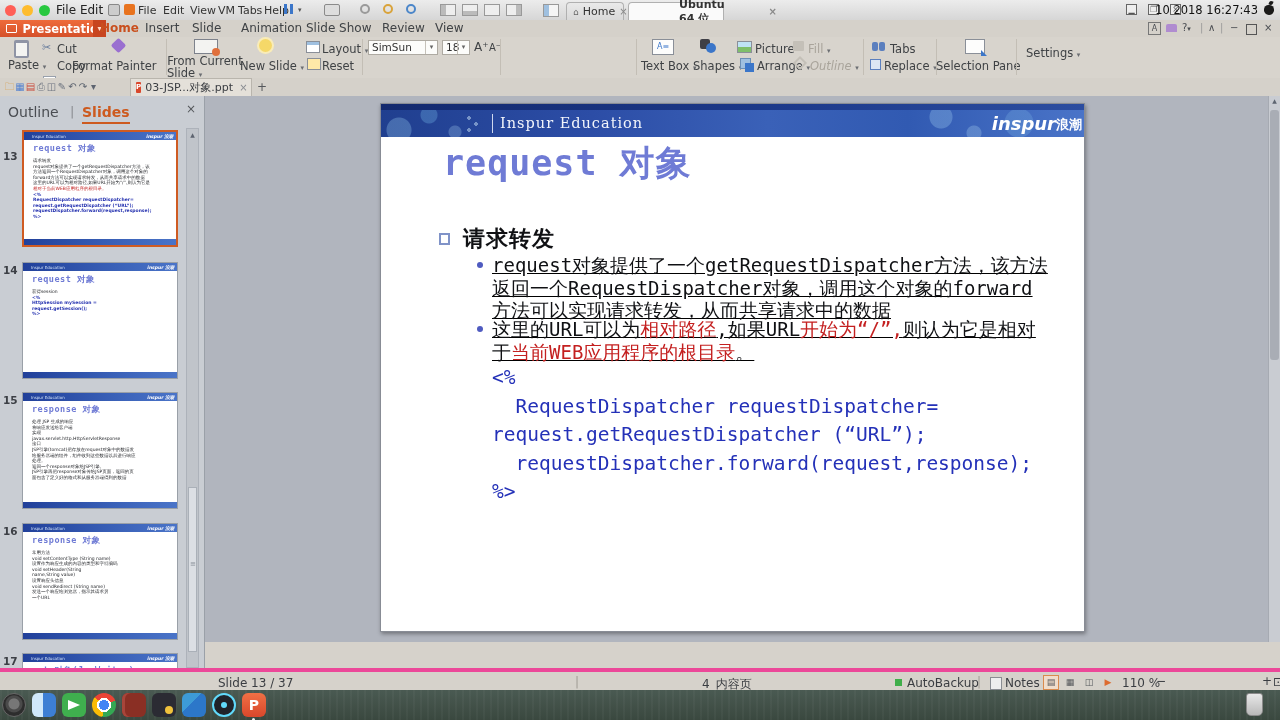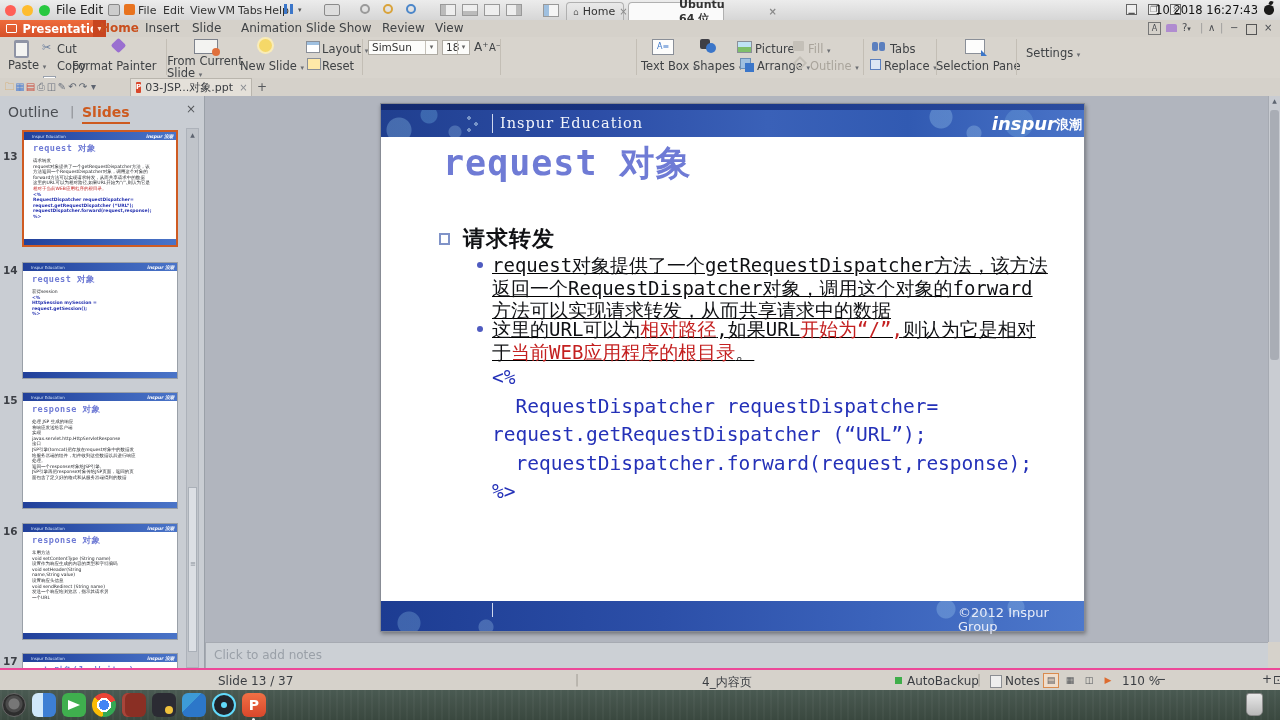--- a/index.html
+++ b/index.html
@@ -124,21 +124,21 @@
   #s-copy{position:absolute;left:577px;top:5px;font-size:13px;color:#e8ecf8;line-height:14px;}
 
   
   #vscroll{position:absolute;left:1268px;top:96px;width:12px;height:546px;background:#c9ccd2;border-left:1px solid #a6aab2;box-sizing:border-box;}
   #vscroll .up{position:absolute;top:1px;left:0;width:11px;font-size:6px;color:#5d6470;text-align:center;}
   #vscroll .vthumb{position:absolute;left:1px;top:14px;width:9px;height:250px;background:#a9adb5;border-radius:3px;}
   #notes{position:absolute;left:205px;top:642px;width:1063px;height:26px;background:#ccd0d5;border-top:1px solid #a6aab2;border-left:1px solid #a6aab2;box-sizing:border-box;}
   #notes .ph{position:absolute;left:8px;top:5px;font-size:12px;color:#9aa0a8;}
 
   
-  #statusbar{position:absolute;left:0;top:668px;width:1280px;height:22px;background:#d6d2cb;border-top:2px solid #ec4899;box-sizing:border-box;}
+  #statusbar{position:absolute;left:0;top:668px;width:1280px;height:22px;background:#d6d2cb;border-top:4px solid #ec4899;box-sizing:border-box;}
   .sb-txt{position:absolute;top:4px;font-size:12px;color:#3a3d42;}
   .sb-sep{position:absolute;top:3px;font-size:12px;color:#a09c94;}
   .vicon{position:absolute;top:3px;width:16px;height:15px;border:1px solid transparent;box-sizing:border-box;text-align:center;font-size:9px;line-height:13px;color:#55585c;}
   .vicon.active{background:#f0ddcb;border-color:#d98b4e;}
   .vicon.play{color:#dd6b2f;font-weight:bold;}
   .greendot{position:absolute;left:895px;top:7px;width:7px;height:7px;background:#3fae4a;}
 
   
   #dock{position:absolute;left:0;top:690px;width:1280px;height:30px;
     background:repeating-linear-gradient(90deg,rgba(255,255,255,.03) 0 2px,transparent 2px 7px),
@@ -287,21 +287,21 @@
     <div class="rlabel" style="left:693px;top:22px;"><span>Shapes</span> <span class="dd">▾</span></div>
     <div class="ric" style="left:737px;top:4px;width:13px;height:10px;background:linear-gradient(180deg,#bfe3f5 0 5px,#7fbf6a 5px);border:1px solid #8a8f98;"></div>
     <div class="rlabel" style="left:755px;top:5px;"><span>Picture</span></div>
     <div class="ric" style="left:793px;top:4px;width:11px;height:10px;background:#c4c0b8;border-radius:1px;"></div>
     <div class="rlabel gray" style="left:808px;top:5px;"><span>Fill</span> <span class="dd">▾</span></div>
     <div class="ric" style="left:740px;top:21px;width:9px;height:9px;background:#9fc0e0;border:1px solid #6b8fb5;">
         <span style="position:absolute;left:4px;top:4px;width:9px;height:9px;background:#3b76c9;"></span>
       </div>
     <div class="rlabel" style="left:757px;top:22px;"><span>Arrange</span> <span class="dd">▾</span></div>
     <div class="ric" style="left:795px;top:21px;width:10px;height:10px;border:2px solid #c4c0b8;box-sizing:border-box;transform:rotate(45deg);"></div>
-    <div class="rlabel gray" style="left:810px;top:22px;"><span>Outline</span> <span class="dd">▾</span></div>
+    <div class="rlabel gray" style="left:810px;top:22px;font-style:italic;"><span>Outline</span> <span class="dd">▾</span></div>
     <div class="vsep" style="left:863px;"></div>
 
     <div class="ric" style="left:872px;top:5px;width:6px;height:9px;background:#5b7fbe;border-radius:2px;">
         <span style="position:absolute;left:7px;top:0;width:6px;height:9px;background:#5b7fbe;border-radius:2px;"></span>
       </div>
     <div class="rlabel" style="left:890px;top:5px;"><span>Tabs</span></div>
     <div class="ric" style="left:870px;top:22px;width:9px;height:9px;border:1px solid #5b7fbe;background:#dce6f4;"></div>
     <div class="rlabel" style="left:884px;top:22px;"><span>Replace</span> <span class="dd">▾</span></div>
     <div class="vsep" style="left:936px;"></div>
 
@@ -451,35 +451,25 @@
           <div class="bullet-row" style="top: 150px;">
             <div class="bdot"></div>
             <span class="btext"><span>request对象提供了一个getRequestDispatcher方法，该方法返回一个RequestDispatcher对象，调用这个对象的forward方法可以实现请求转发，从而共享请求中的数据</span></span>
           </div>
           <div class="bullet-row" style="top: 214px;">
             <div class="bdot"></div>
             <span class="btext"><span>这里的URL可以为</span><span class="c-r">相对路径</span><span>,如果URL</span><span class="c-r">开始为“/”,</span><span>则认为它是相对于</span><span class="c-r">当前WEB应用程序的根目录</span><span>。</span></span>
           </div>
         </div>
       <div id="s-code"><div class="code-line">&lt;%</div><div class="code-line">  RequestDispatcher requestDispatcher=</div><div class="code-line">request.getRequestDispatcher (“URL”);</div><div class="code-line">  requestDispatcher.forward(request,response);</div><div class="code-line">%&gt;</div></div>
-      <div id="s-footer">
-        <div class="tick"></div>
-        <div id="s-copy">
-          <div>©2012 Inspur</div>
-          <div>Group</div>
-        </div>
-      </div>
     </div>
   </div>
   <div id="vscroll">
     <div class="up">▲</div>
     <div class="vthumb"></div>
-  </div>
-  <div id="notes">
-    <div class="ph">Click to add notes</div>
   </div>
 
   <div id="statusbar">
     <div class="sb-txt" style="left:218px;">Slide 13 / 37</div>
     <div class="sb-sep" style="left:575px;">|</div>
     <div class="sb-txt" style="left:702px;">4_内容页</div>
     <div class="greendot"></div>
     <div class="sb-txt" style="left:907px;">AutoBackup</div>
     <div class="sb-sep" style="left:977px;">|</div>
     <div class="sb-txt" style="left:990px;width:10px;height:11px;border:1px solid #8a8d92;background:#eee;top:5px;"></div>

